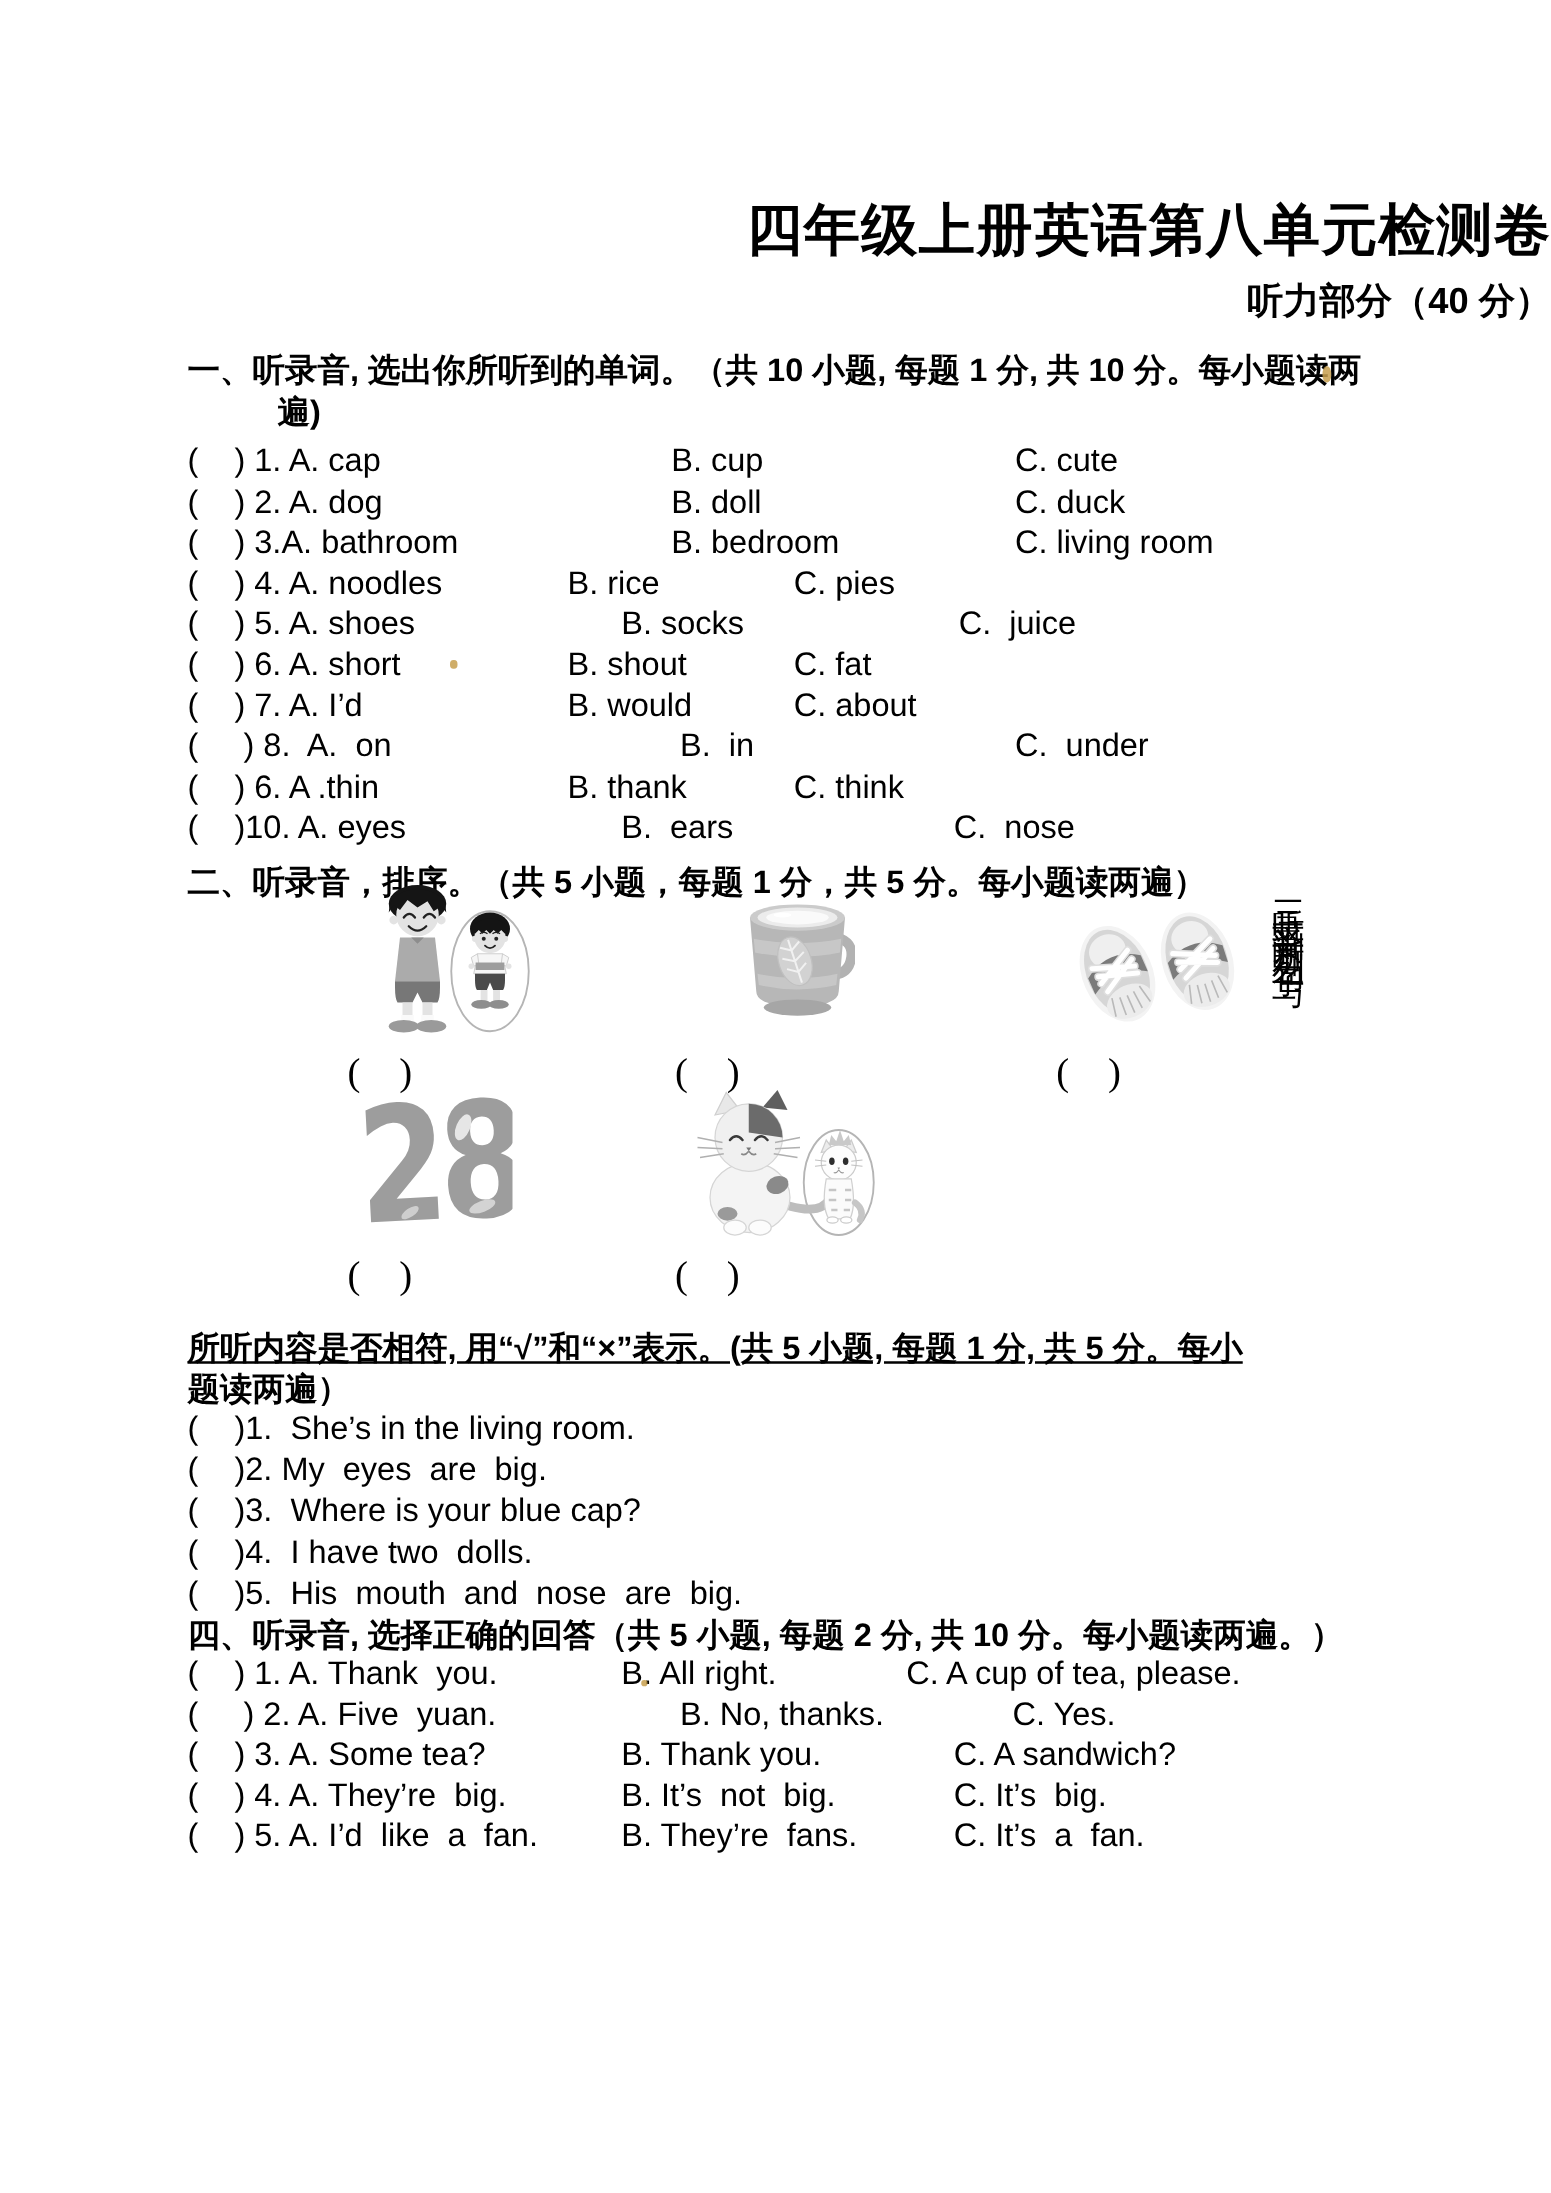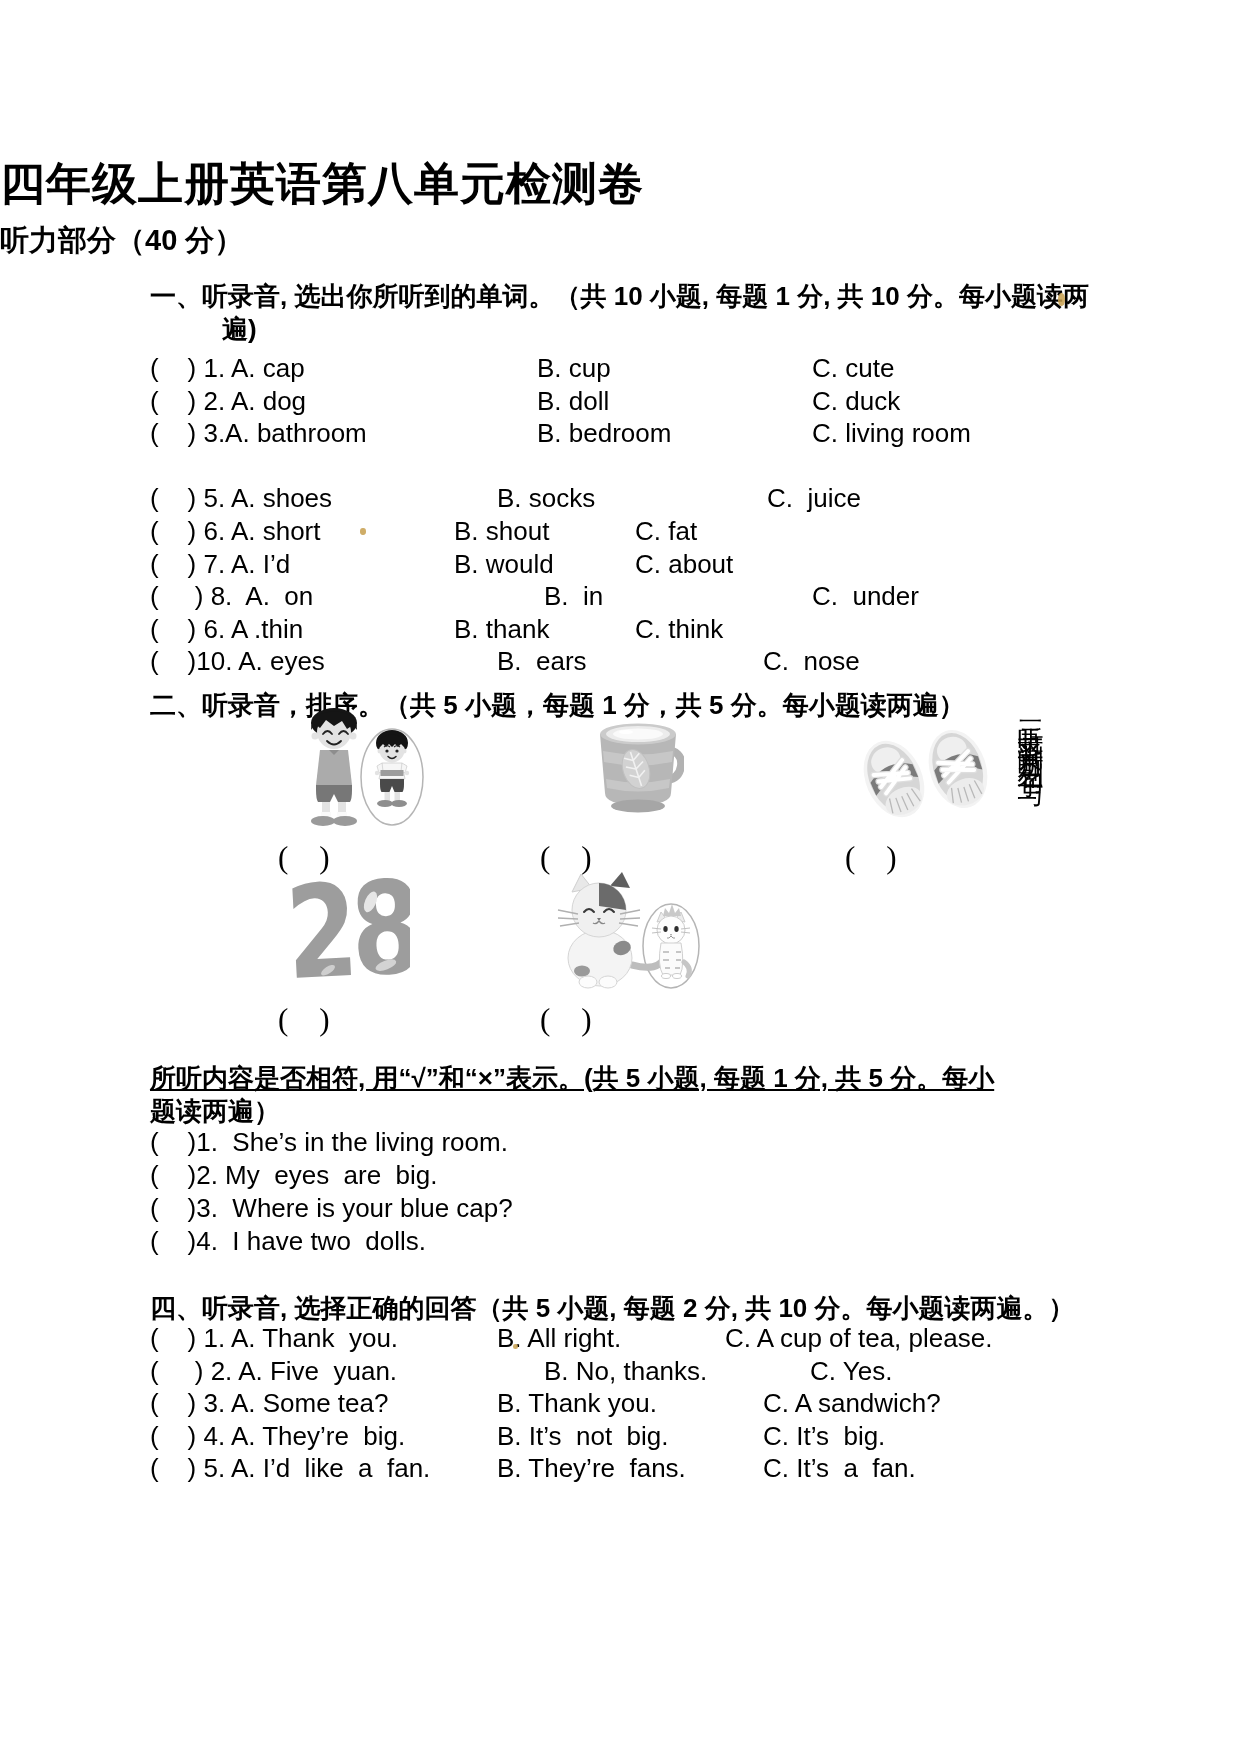--- a/index.html
+++ b/index.html
@@ -1,19 +1,19 @@
 <!DOCTYPE html>
 <html><head>
 <meta charset="utf-8">
 <style>
   html,body{margin:0;padding:0;background:#ffffff;}
   body{width:1241px;height:1754px;position:relative;overflow:hidden;color:#000;}
   .page{position:absolute;inset:0;background:#fff;}
   .abs{position:absolute;}
-  .center{left:0;right:0;text-align:left;}
+  .center{left:0;right:0;text-align:right;}
   .zh{font-family:"Liberation Sans","DejaVu Sans",sans-serif;font-weight:700;}
   .en{font-family:Liberation Sans, sans-serif;font-weight:400;}
   .title{top:154px;font-size:45px;letter-spacing:1px;}
   .subtitle{top:221px;font-size:29px;}
   .hline{font-size:26px;white-space:pre;}
   .row{position:absolute;left:0;width:1241px;height:34px;}
   .row .l{position:absolute;left:150px;top:0;white-space:pre;font-size:26px;}
   .row .b,.row .c{position:absolute;top:0;white-space:pre;font-size:26px;}
   .blank{position:absolute;font-family:"Liberation Serif","DejaVu Serif",serif;
          font-size:31px;white-space:pre;}
@@ -43,20 +43,25 @@
   <div class="row en" style="top:386px">
     <span class="l">(    ) 2. A. dog</span>
     <span class="b" style="left:537px">B. doll</span>
     <span class="c" style="left:812px">C. duck</span>
   </div>
   <div class="row en" style="top:418px">
     <span class="l">(    ) 3.A. bathroom</span>
     <span class="b" style="left:537px">B. bedroom</span>
     <span class="c" style="left:812px">C. living room</span>
   </div>
+  <div class="row en" style="top:451px">
+    <span class="l">(    ) 4. A. noodles</span>
+    <span class="b" style="left:454px">B. rice</span>
+    <span class="c" style="left:635px">C. pies</span>
+  </div>
   <div class="row en" style="top:483px">
     <span class="l">(    ) 5. A. shoes</span>
     <span class="b" style="left:497px">B. socks</span>
     <span class="c" style="left:767px">C.  juice</span>
   </div>
   <div class="row en" style="top:516px">
     <span class="l">(    ) 6. A. short</span>
     <span class="b" style="left:454px">B. shout</span>
     <span class="c" style="left:635px">C. fat</span>
   </div>
@@ -217,20 +222,23 @@
   </div>
   <div class="row en" style="top:1160px">
     <span class="l">(    )2. My  eyes  are  big.</span>
   </div>
   <div class="row en" style="top:1193px">
     <span class="l">(    )3.  Where is your blue cap?</span>
   </div>
   <div class="row en" style="top:1226px">
     <span class="l">(    )4.  I have two  dolls.</span>
   </div>
+  <div class="row en" style="top:1259px">
+    <span class="l">(    )5.  His  mouth  and  nose  are  big.</span>
+  </div>
 
   <div class="abs zh hline" style="left:150px;top:1291px;text-align:center;">四、听录音, 选择正确的回答（共 5 小题, 每题 2 分, 共 10 分。每小题读两遍。）</div>
 
   <div class="row en" style="top:1323px">
     <span class="l">(    ) 1. A. Thank  you.</span>
     <span class="b" style="left:497px">B. All right.</span>
     <span class="c" style="left:725px">C. A cup of tea, please.</span>
   </div>
   <div class="row en" style="top:1356px">
     <span class="l">(     ) 2. A. Five  yuan.</span>

